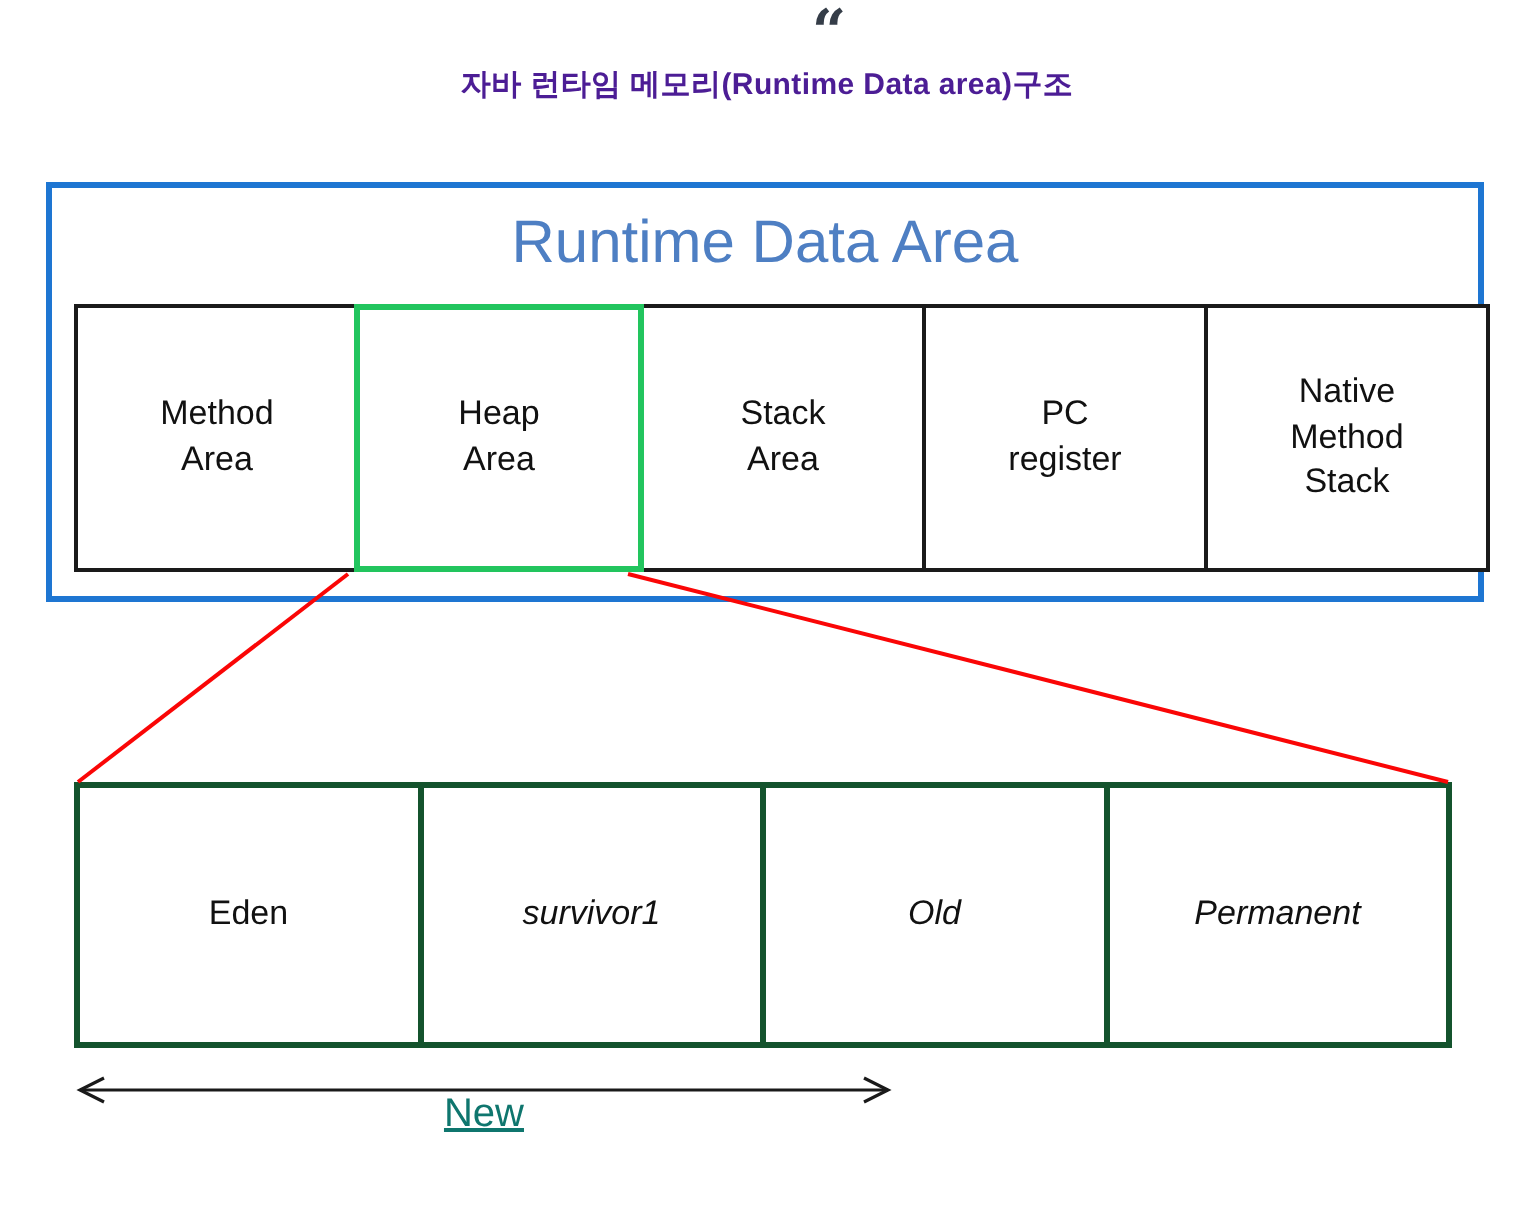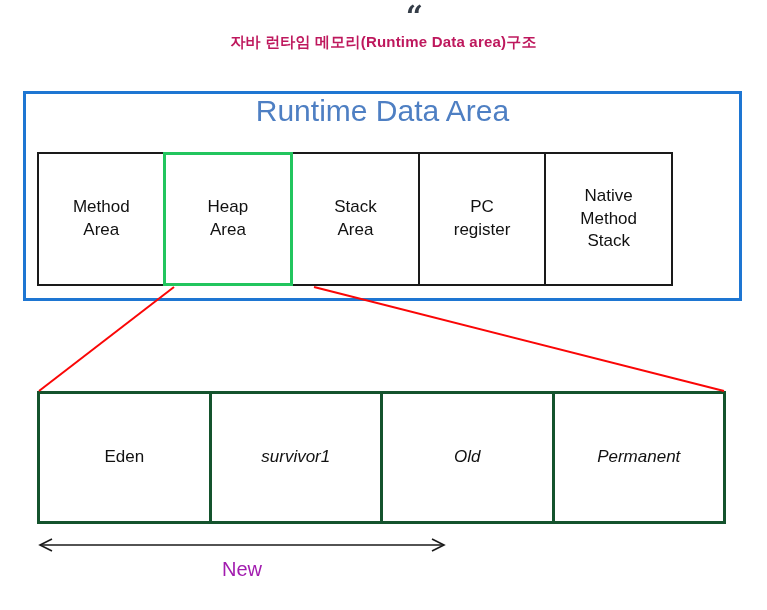--- a/index.html
+++ b/index.html
@@ -24,44 +24,45 @@
     font-size: 30px;
     line-height: 34px;
     color: #353d48;
     letter-spacing: -2px;
   }
   #caption {
     position: absolute; left: 0; right: 0; top: 33px;
     text-align: center;
     font-size: 15px;
     font-weight: 700;
-    color: #be185d;
+    color: #4c1d95;
     letter-spacing: 0.2px;
   }
   
   #blue-box {
     position: absolute;
     left: 23px; top: 91px;
     width: 719px; height: 210px;
     border: 3px solid #1e76d2;
     box-sizing: border-box;
   }
   #rda-title {
+    margin-top: 11px;
     text-align: center;
     font-size: 30px;
     font-weight: 500;
     color: #4e7fc3;
   }
   
   .cell-row {
     position: absolute;
     display: flex;
     box-sizing: border-box;
   }
-  #runtime-row { left: 37px; top: 152px; width: 636px; height: 134px; }
+  #runtime-row { left: 37px; top: 152px; width: 708px; height: 134px; }
   #heap-row    { left: 37px; top: 391px; width: 689px; height: 133px; }
   .cell {
     flex: 1 1 0;
     display: flex;
     align-items: center;
     justify-content: center;
     text-align: center;
     box-sizing: border-box;
     background: #ffffff;
     font-size: 17px;
@@ -81,24 +82,25 @@
   
   #overlay {
     position: absolute; left: 0; top: 0;
     width: 767px; height: 610px;
     pointer-events: none;
     z-index: 5;
   }
   
   #new-label {
     position: absolute;
-    left: 37px; top: 558px; width: 410px;
+    left: 37px; top: 546px; width: 410px;
     text-align: center;
     font-size: 20px;
-    color: #a21caf;
+    color: #0f766e;
+    text-decoration: underline;
   }
 </style>
 </head>
 <body>
 
 <div id="page">
 
   <div id="quote-row">
     <span class="quote">“</span>
   </div>

